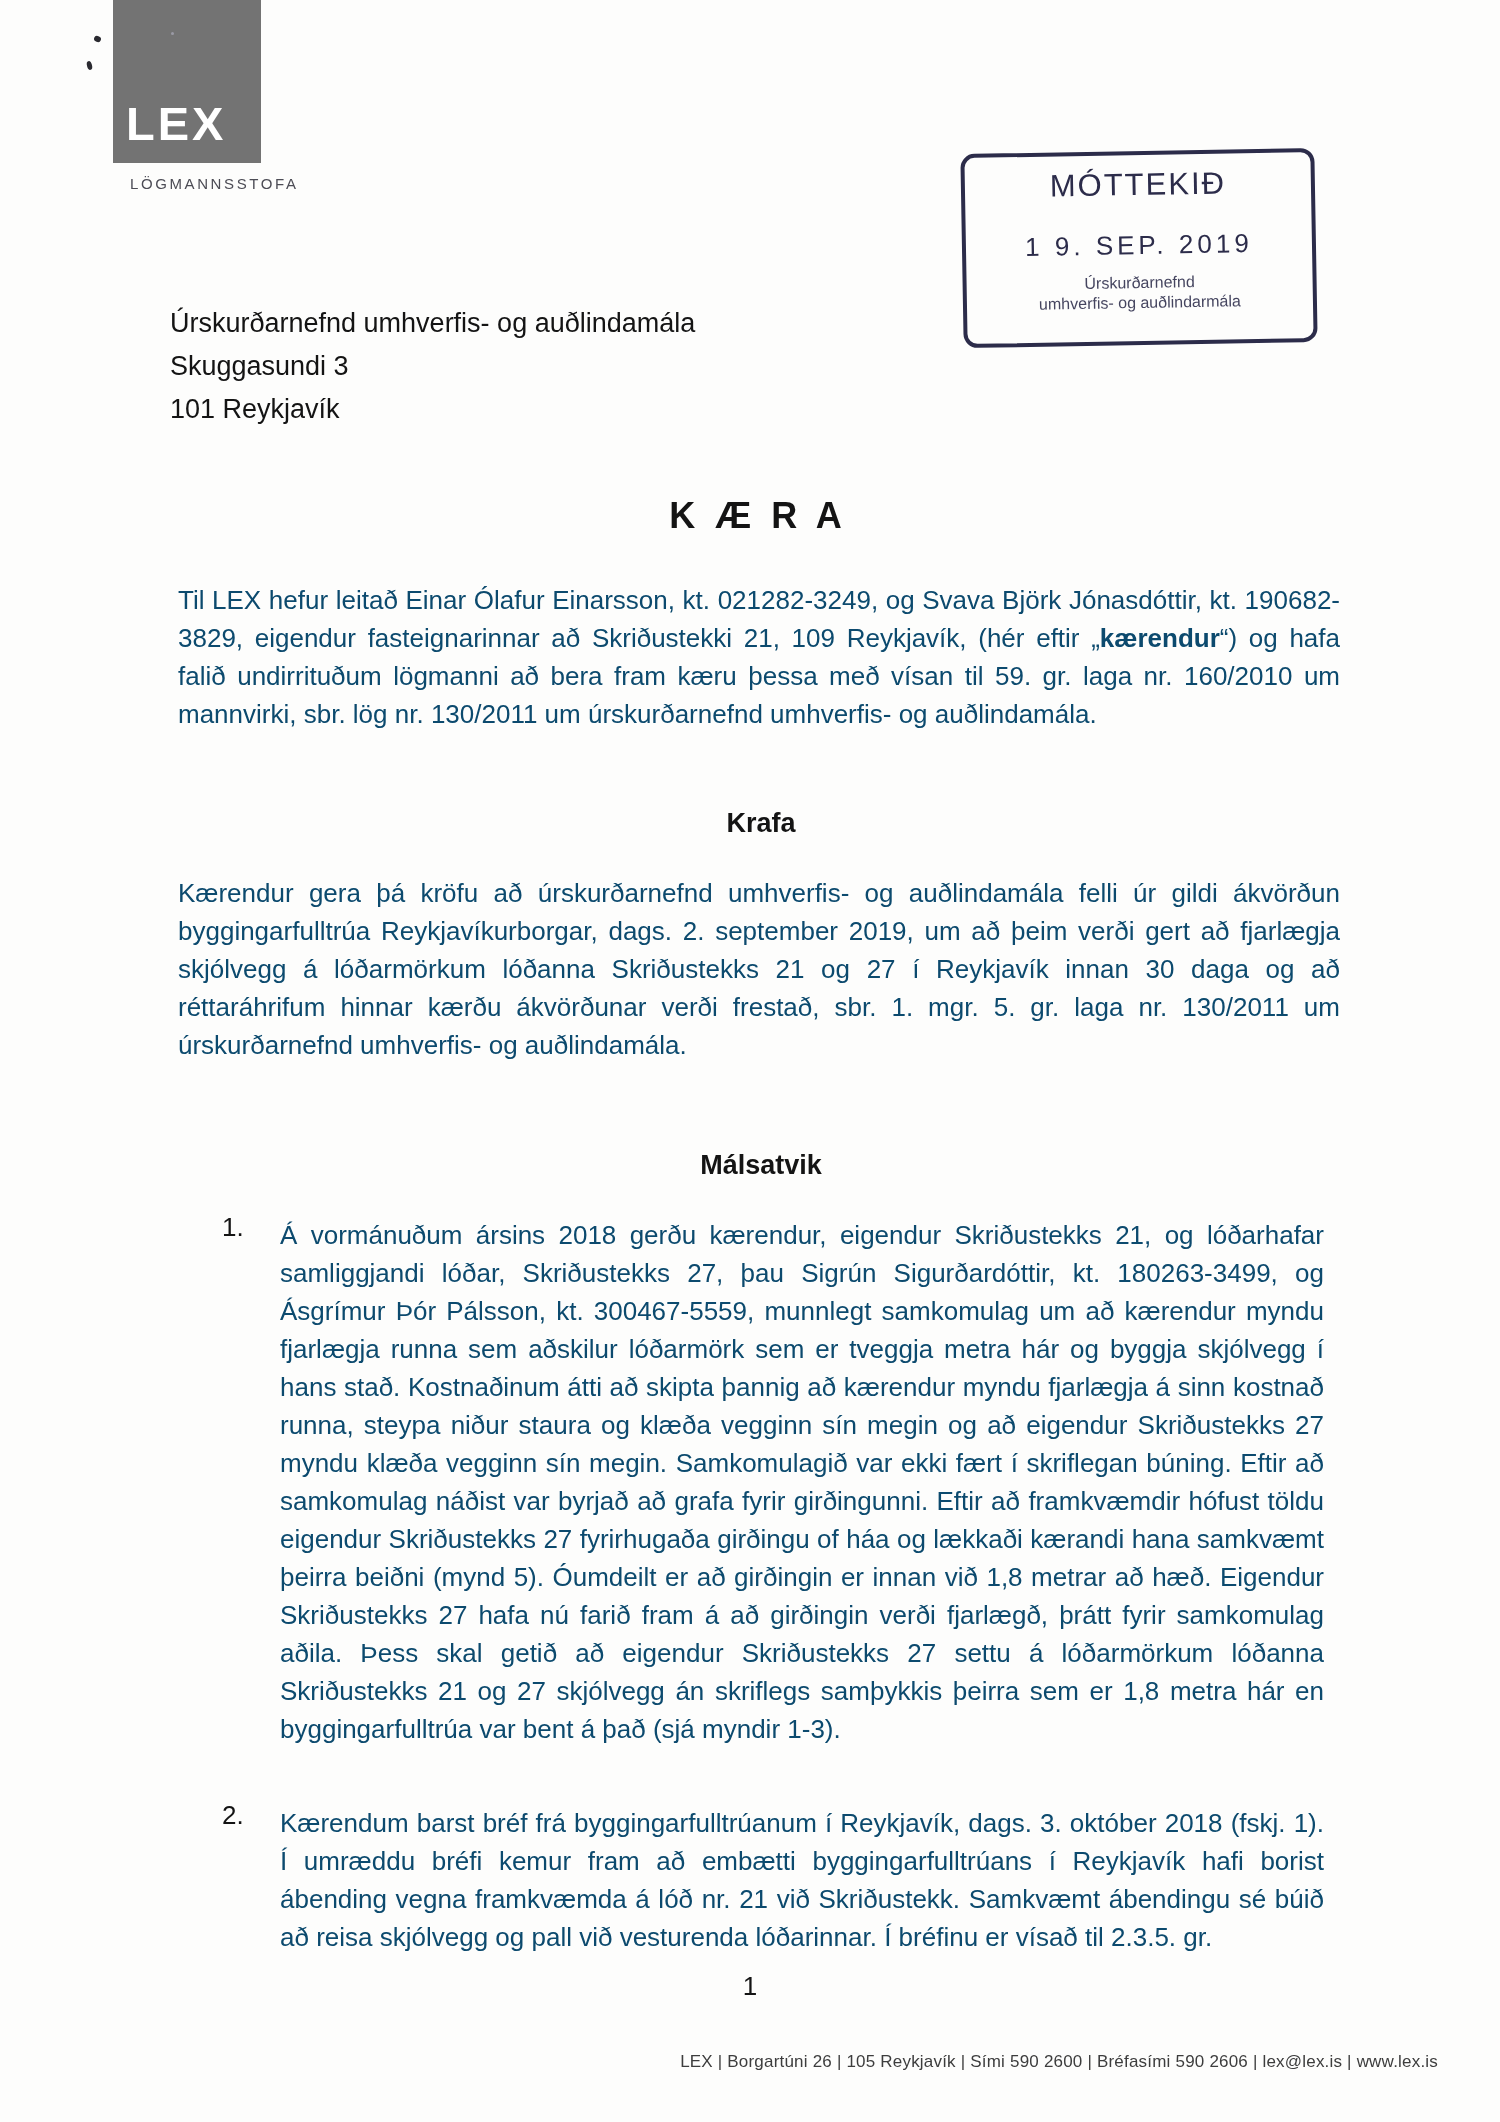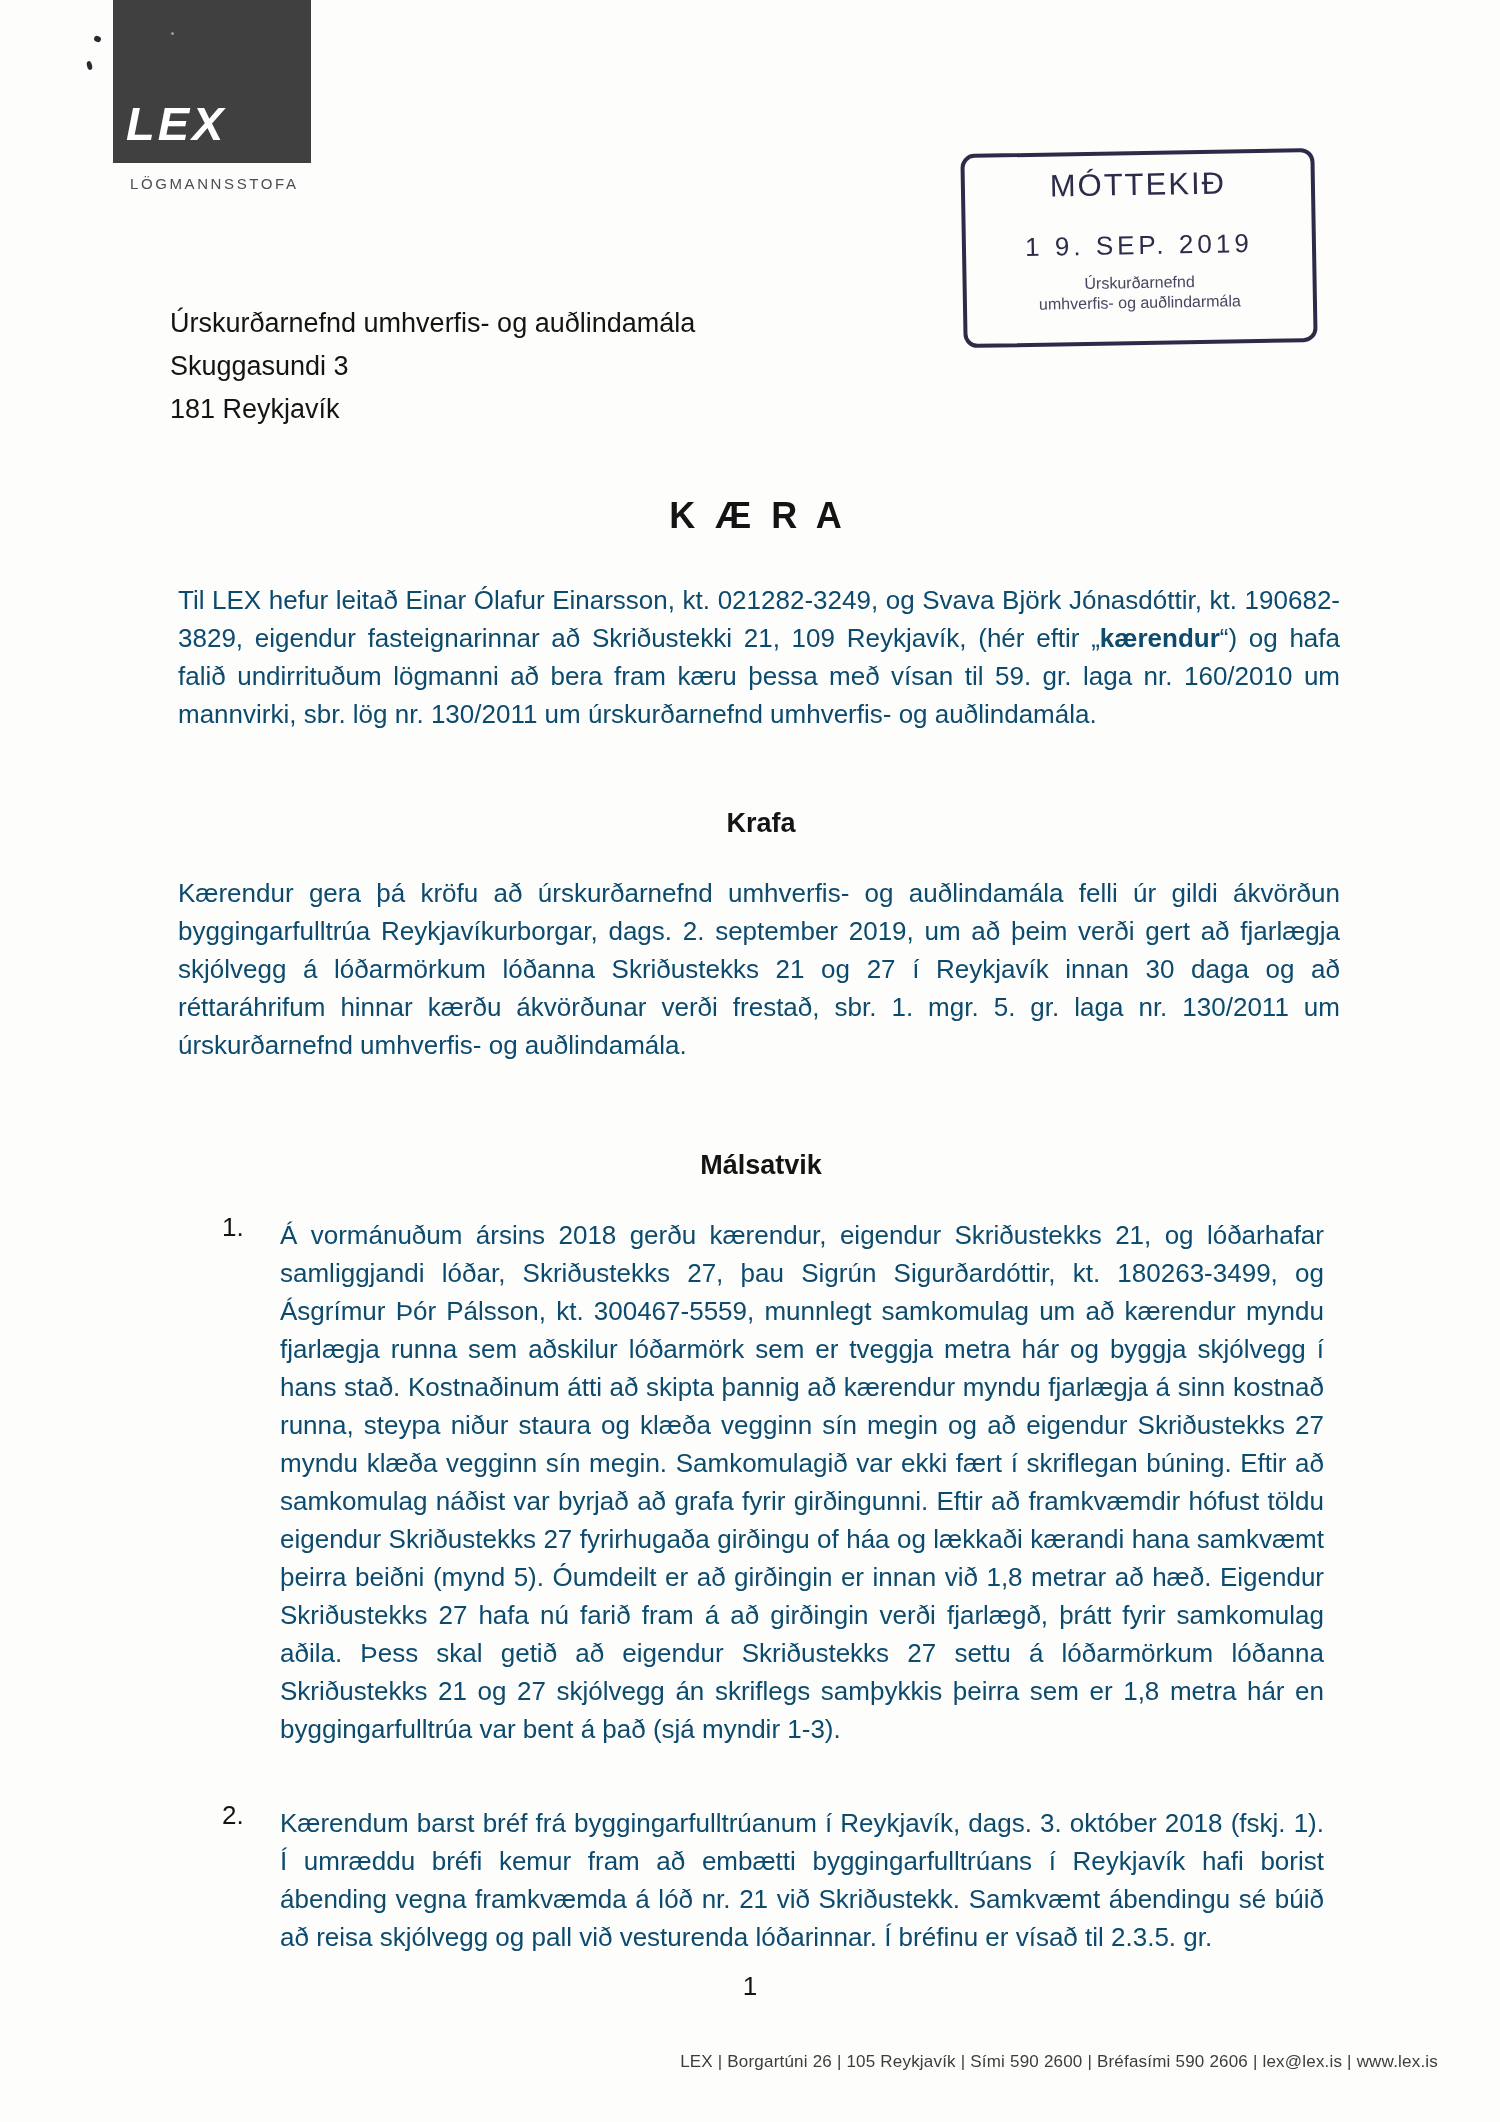--- a/index.html
+++ b/index.html
@@ -11,23 +11,22 @@
     background: #fdfdfc;
     font-family: "Liberation Sans", sans-serif;
     color: #141414;
     overflow: hidden;
     margin: 0 auto;
   }
 
   
   .logo {
     position: absolute; left: 113px; top: 0;
-    width: 198px; height: 163px;
-    background: #404040;
-    font-style: italic;
+    width: 148px; height: 163px;
+    background: #737373;
   }
   .logo-text {
     position: absolute; left: 13px; bottom: 12px;
     color: #ffffff; font-size: 47px; font-weight: bold; letter-spacing: 3px;
   }
   .logo-dot {
     position: absolute; left: 58px; top: 32px; width: 3px; height: 3px;
     background: #9a9aa5; border-radius: 50%;
   }
   .logo-subtitle {
@@ -111,21 +110,21 @@
     <div class="stamp-date">1 9. SEP. 2019</div>
     <div class="stamp-org">
       <div>Úrskurðarnefnd</div>
       <div>umhverfis- og auðlindarmála</div>
     </div>
   </div>
 
   <div class="recipient">
     <div>Úrskurðarnefnd umhverfis- og auðlindamála</div>
     <div>Skuggasundi 3</div>
-    <div>181 Reykjavík</div>
+    <div>101 Reykjavík</div>
   </div>
 
   <h1 class="doc-title">K Æ R A</h1>
 
   <p class="body-text intro"><span>Til LEX hefur leitað Einar Ólafur Einarsson, kt. 021282-3249, og Svava Björk Jónasdóttir, kt. 190682-3829, eigendur fasteignarinnar að Skriðustekki 21, 109 Reykjavík, (hér eftir „</span><strong>kærendur</strong><span>“) og hafa falið undirrituðum lögmanni að bera fram kæru þessa með vísan til 59. gr. laga nr. 160/2010 um mannvirki, sbr. lög nr. 130/2011 um úrskurðarnefnd umhverfis- og auðlindamála.</span></p>
 
   <h2 class="section-heading krafa-heading">Krafa</h2>
   <p class="body-text krafa-para">Kærendur gera þá kröfu að úrskurðarnefnd umhverfis- og auðlindamála felli úr gildi ákvörðun byggingarfulltrúa Reykjavíkurborgar, dags. 2. september 2019, um að þeim verði gert að fjarlægja skjólvegg á lóðarmörkum lóðanna Skriðustekks 21 og 27 í Reykjavík innan 30 daga og að réttaráhrifum hinnar kærðu ákvörðunar verði frestað, sbr. 1. mgr. 5. gr. laga nr. 130/2011 um úrskurðarnefnd umhverfis- og auðlindamála.</p>
 
   <h2 class="section-heading malsatvik-heading">Málsatvik</h2>

